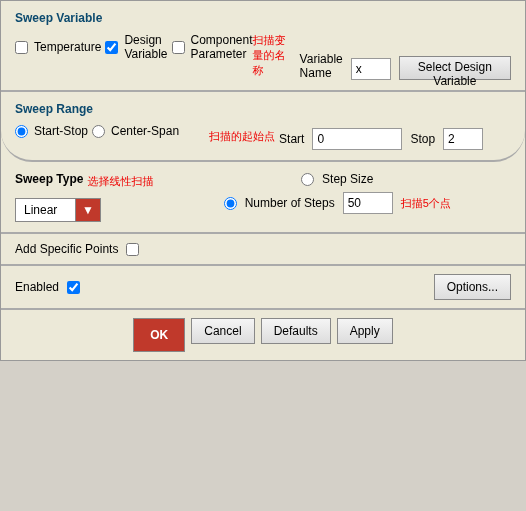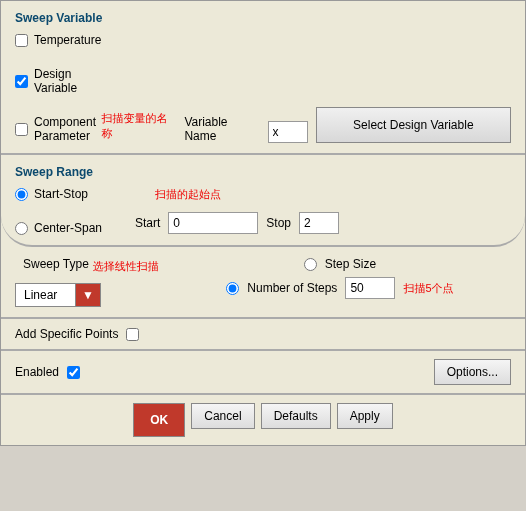--- a/index.html
+++ b/index.html
@@ -26,22 +26,22 @@
 
     .section-title {
       font-weight: bold;
       font-size: 12px;
       margin-bottom: 8px;
       color: #0c4a6e;
     }
 
     .radio-group, .checkbox-group {
       display: flex;
-      flex-direction: column;
-      gap: 20px;
+      flex-direction: row;
+      gap: 4px;
     }
 
     .radio-item, .checkbox-item {
       display: flex;
       align-items: center;
       gap: 6px;
       font-size: 12px;
     }
 
     input[type="radio"], input[type="checkbox"] {
@@ -81,21 +81,21 @@
     .text-input-medium {
       width: 90px;
     }
 
     .btn-select {
       background: linear-gradient(to bottom, #f0f0f0, #d8d8d8);
       border: 1px solid #888;
       padding: 3px 10px;
       font-size: 12px;
       cursor: pointer;
-      height: 36px;
+      height: 24px;
       width: 200px;
     }
 
     
     .sweep-var-layout {
       display: flex;
       gap: 0;
     }
 
     .sweep-var-left {
@@ -144,24 +144,23 @@
       gap: 10px;
     }
 
     .sweep-type-left {
       display: flex;
       flex-direction: column;
       gap: 4px;
     }
 
     .sweep-type-label {
-      font-weight: normal;
+      font-weight: bold;
       font-size: 12px;
       margin-bottom: 4px;
-      margin-left: 8px;
     }
 
     .dropdown-container {
       display: flex;
       align-items: center;
     }
 
     .dropdown-btn {
       background: #c0392b;
       color: white;
@@ -308,21 +307,21 @@
             <input type="radio" name="sweepRange" id="startStop" checked="" style="">
             <label for="startStop">Start-Stop</label>
           </div>
           <div class="radio-item">
             <input type="radio" name="sweepRange" id="centerSpan" style="">
             <label for="centerSpan">Center-Span</label>
           </div>
         </div>
       </div>
 
-      <div style="display:flex; flex-direction:column; gap:4px; flex:1;">
+      <div style="display:flex; flex-direction:row; gap:4px; flex:1;">
 
         <div style="display:flex; align-items:center; gap:6px; margin-bottom:2px; margin-left:20px;">
           <span class="ann-text">扫描的起始点</span>
         </div>
 
         <div class="sweep-range-right">
           <span>Start</span>
           <input type="text" class="text-input text-input-medium" value="0" style="">
           <span>Stop</span>
           <input type="text" class="text-input text-input-small" value="2" style="">

